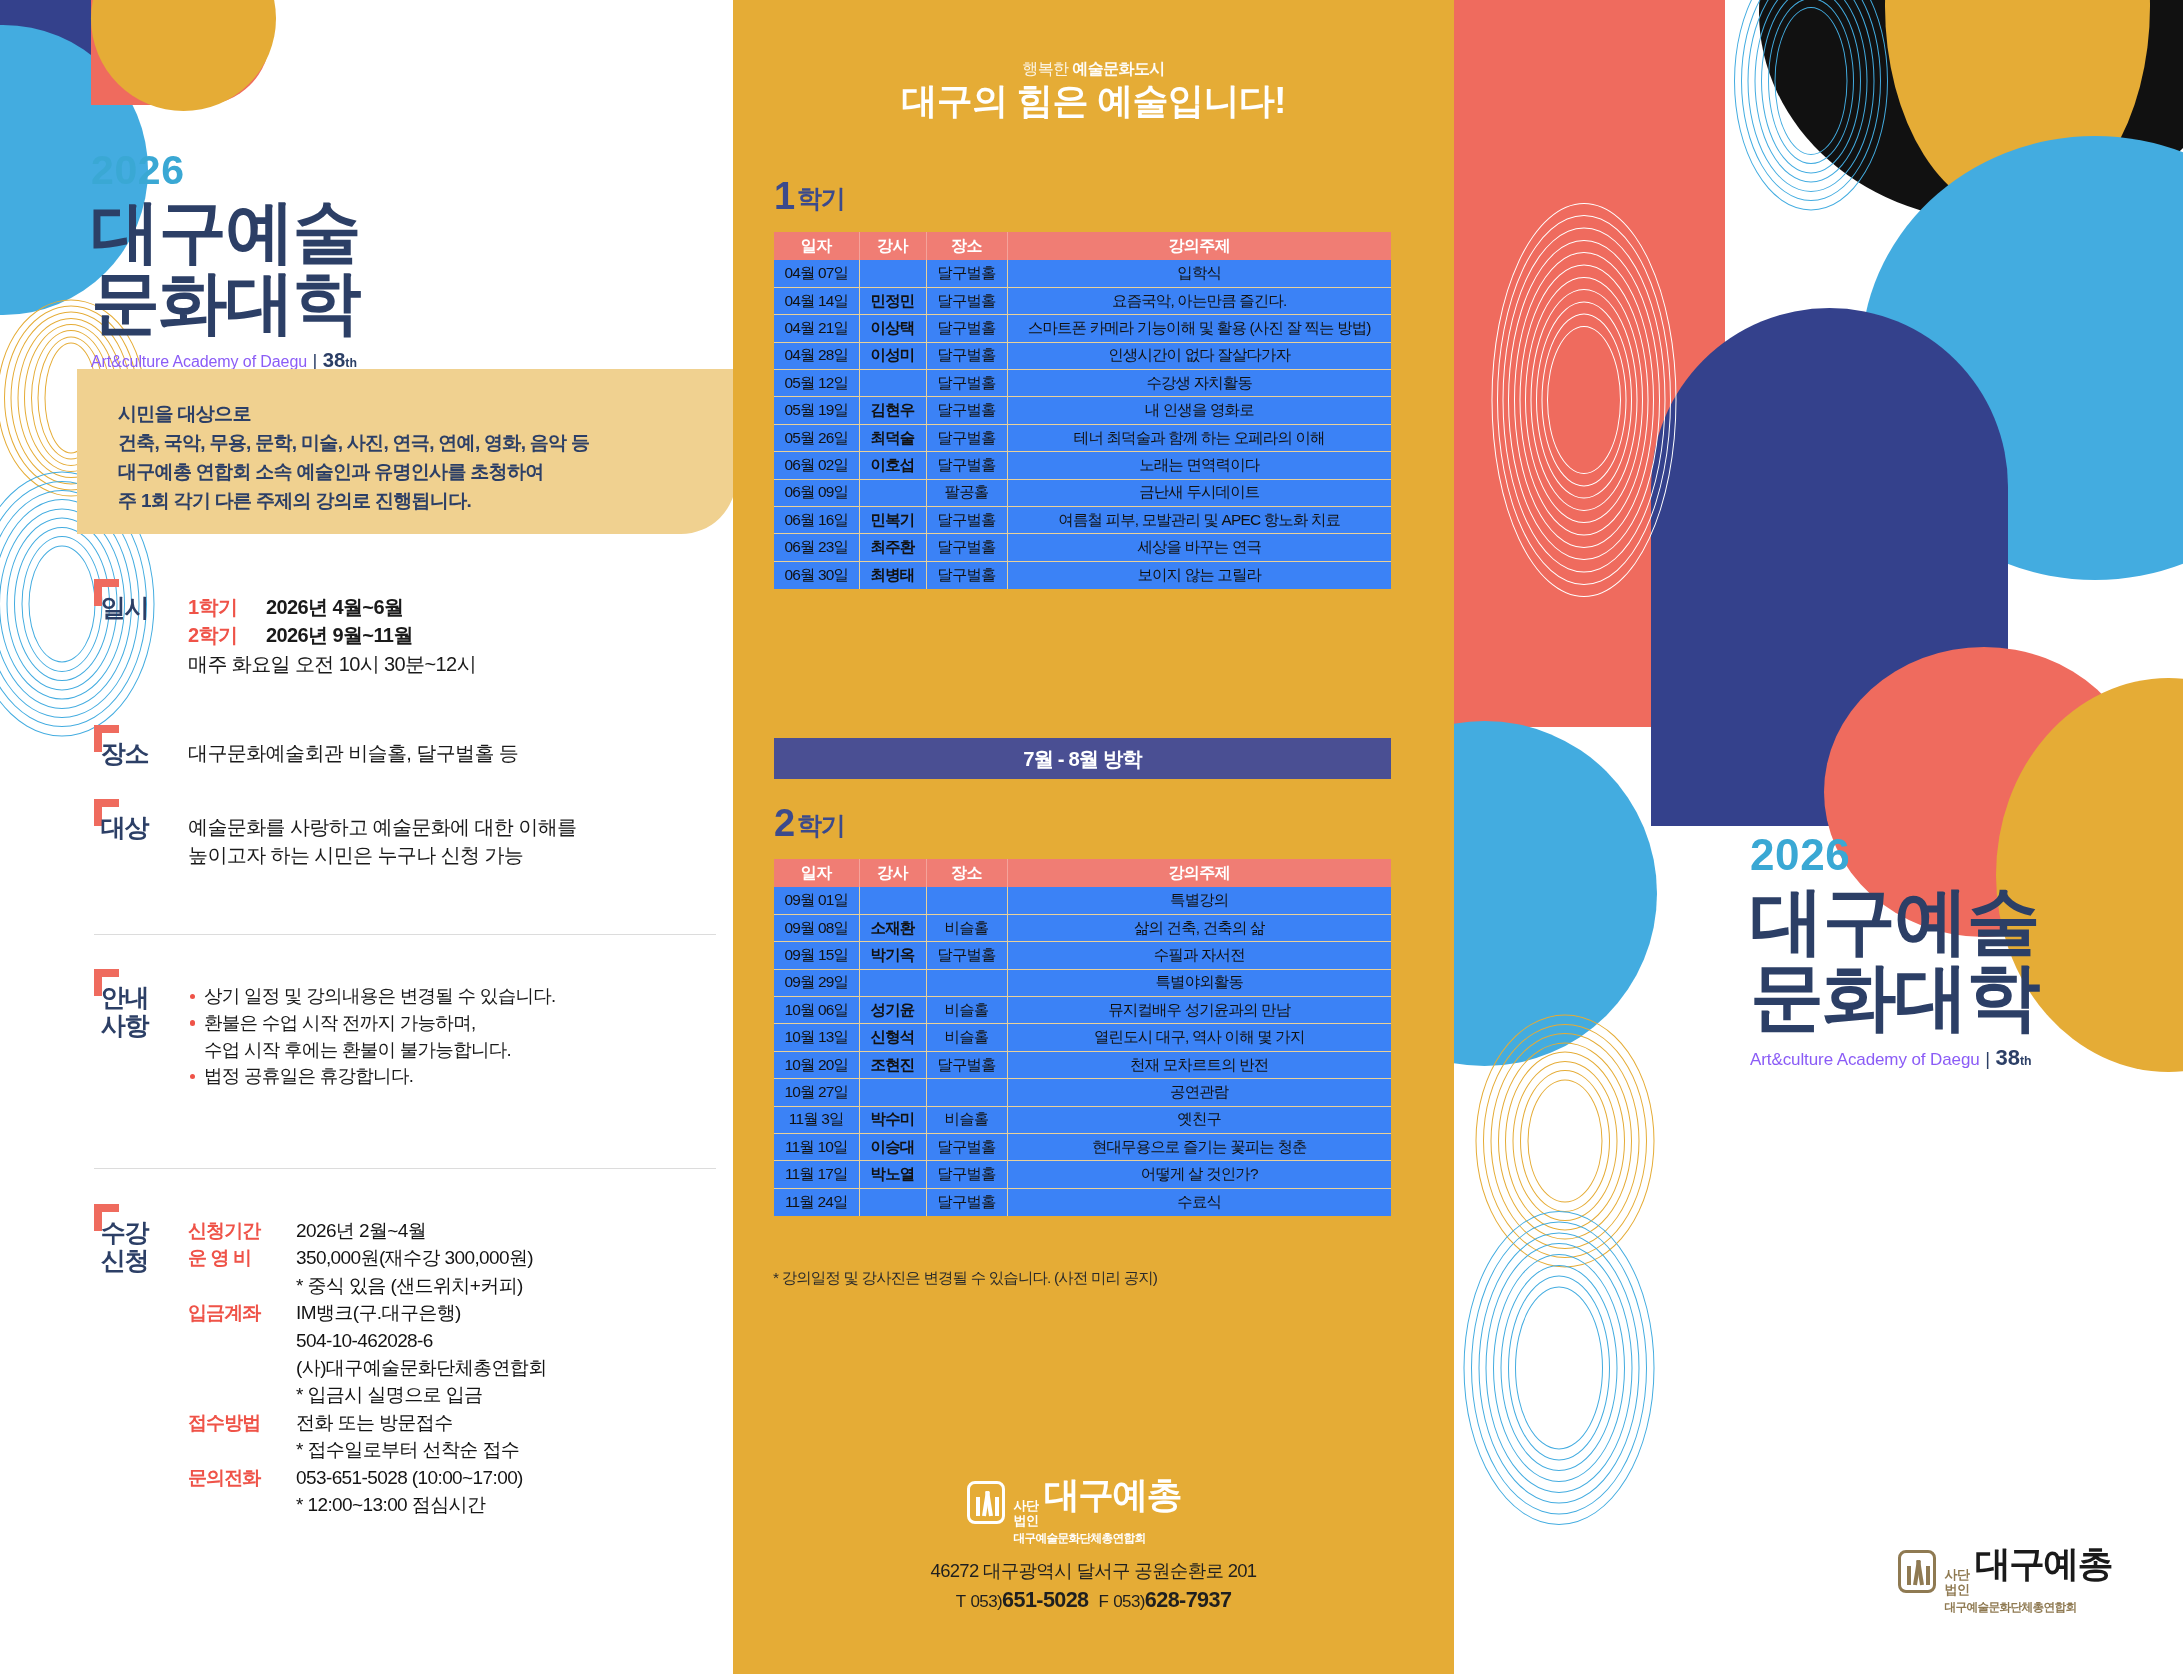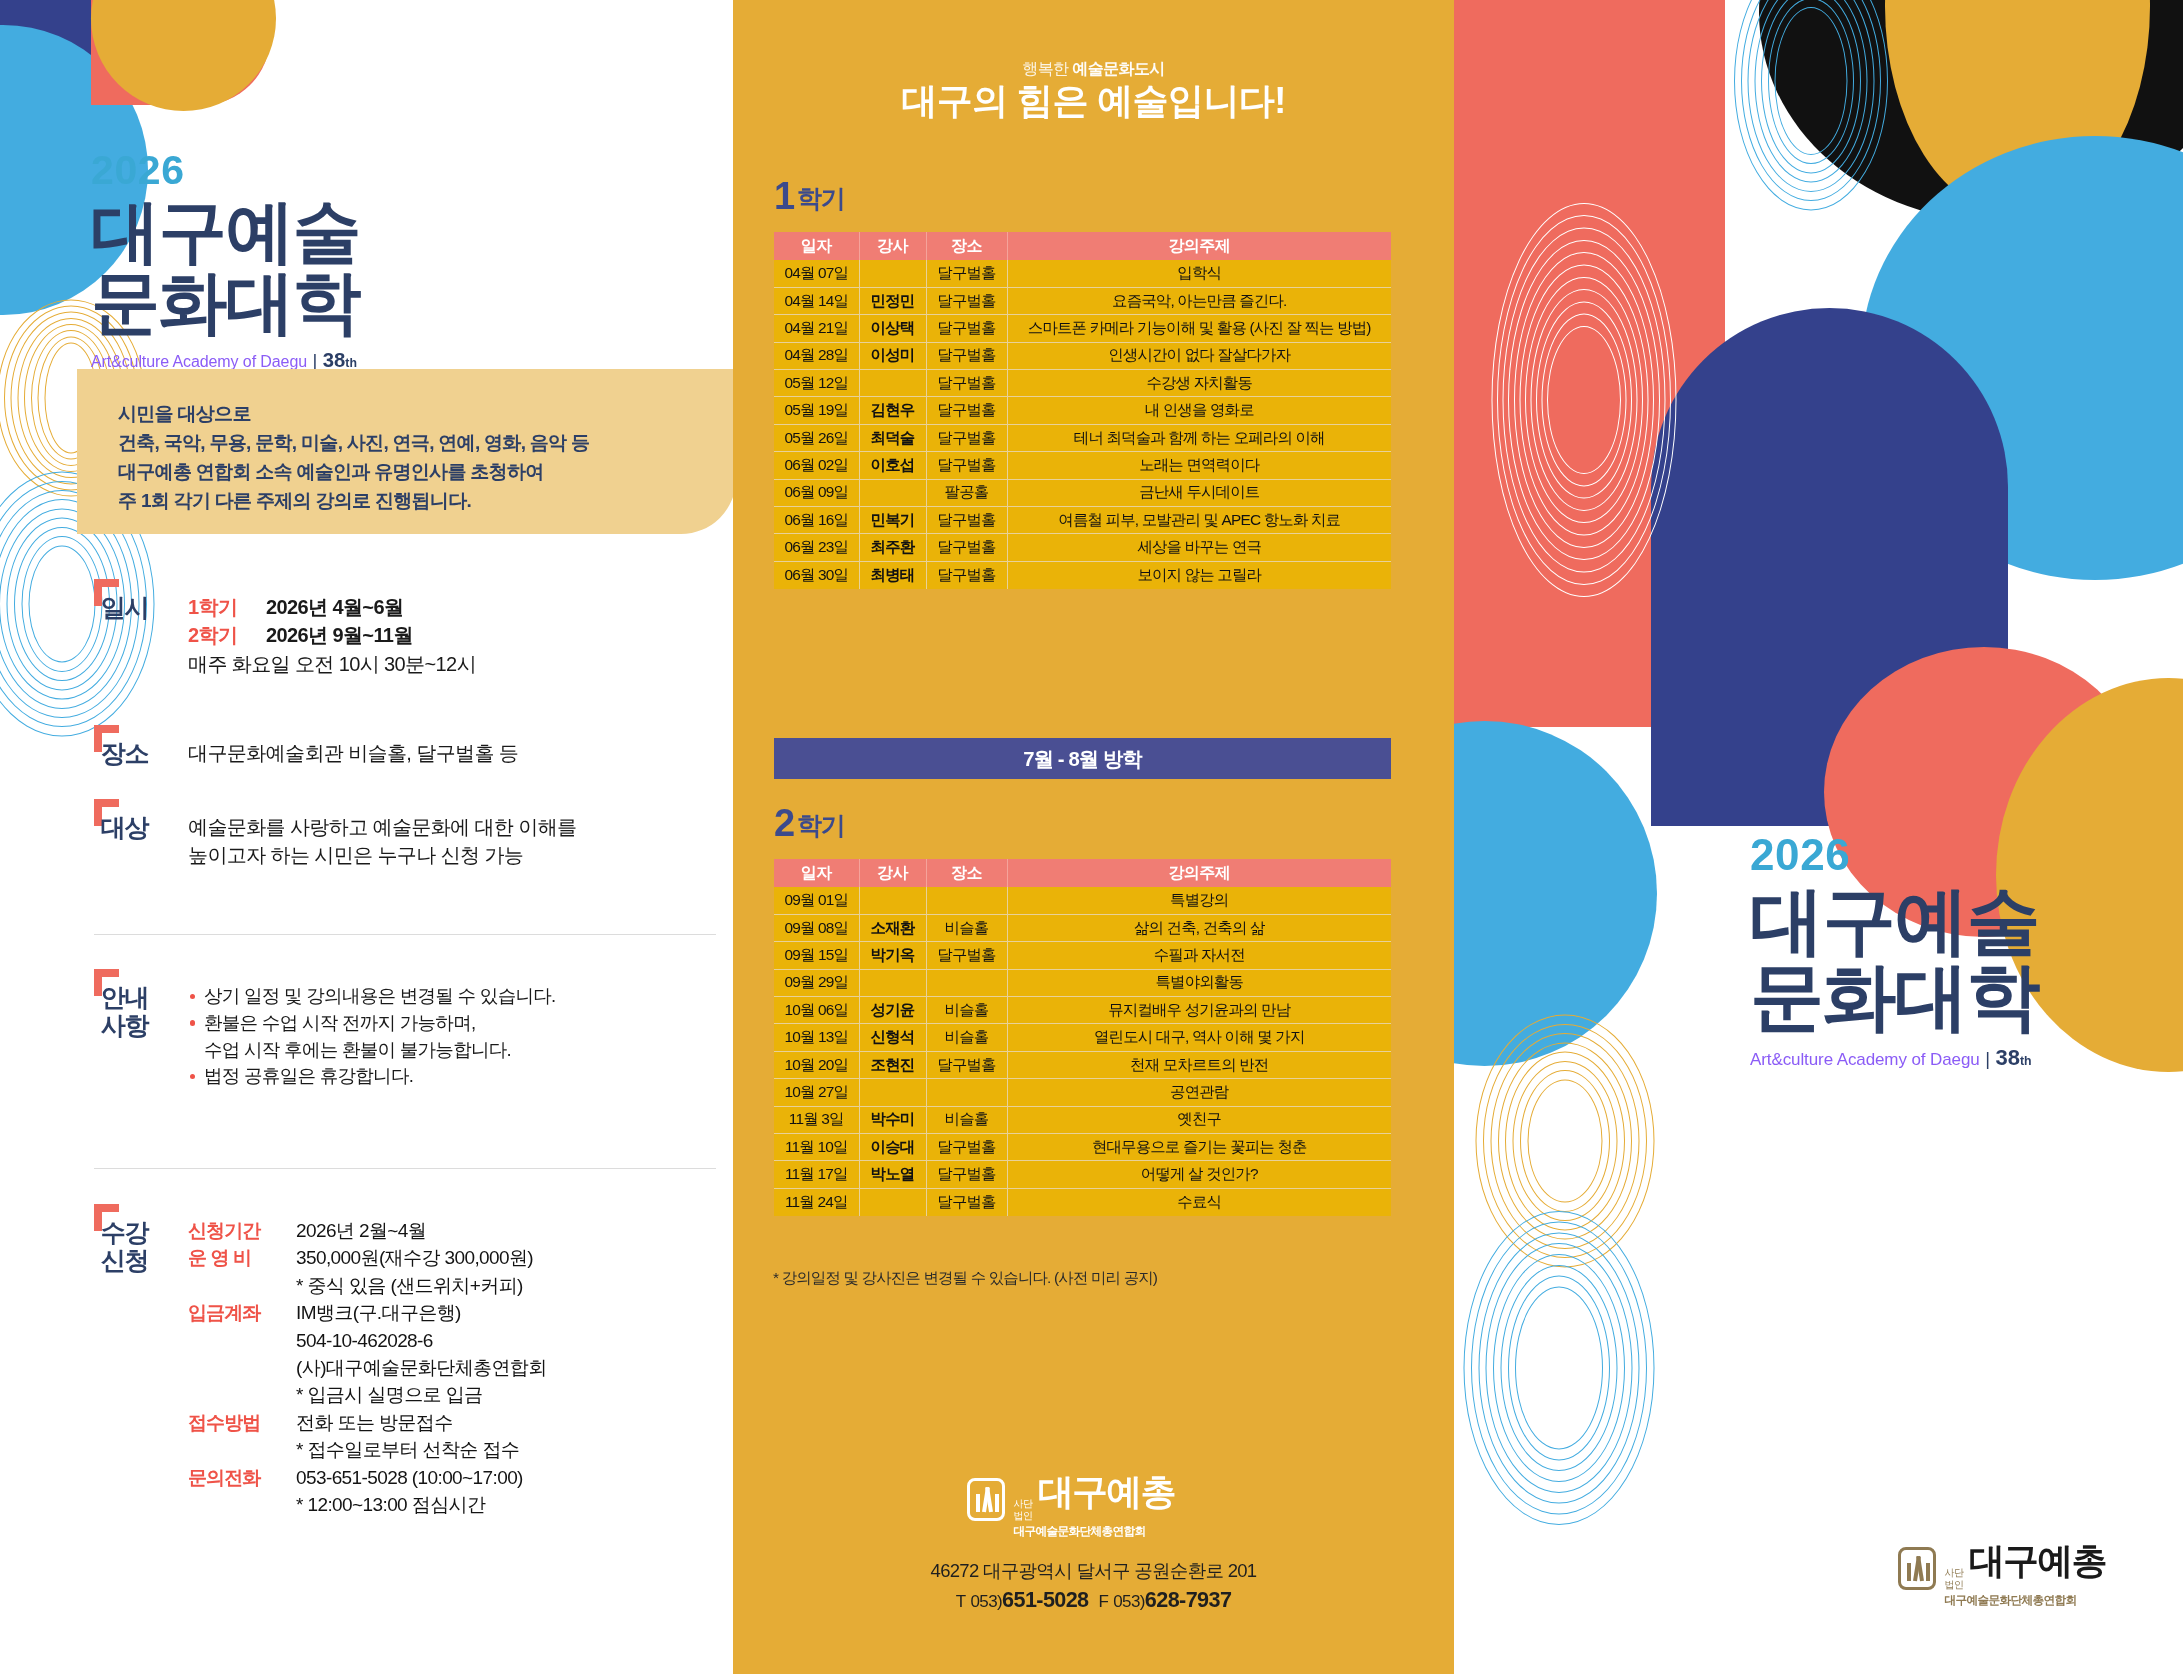--- a/index.html
+++ b/index.html
@@ -117,21 +117,21 @@
 
   .sem-head {
     position:absolute; display:flex; align-items:flex-end; gap:1.8px;
     color:#3b4a8c;
   }
   .sem-head .num { font-size:38px; font-weight:bold; line-height:.92; }
   .sem-head .txt { font-size:25px; font-weight:bold; letter-spacing:-1.2px; line-height:1.25; }
 
   table.sched {
     position:absolute; border-collapse:collapse; width:617px;
-    background:#eab308; table-layout:fixed;padding-left:46px;
+    background:#3b82f6; table-layout:fixed;padding-left:46px;
   }
   table.sched th {
     background:#f07d74; color:#ffffff; font-size:16px; font-weight:bold;
     letter-spacing:-0.6px; height:28px; border-right:0.6px solid #f5a39b;
   }
   table.sched th:last-child { border-right:none; }
   table.sched td {
     font-size:15.4px; color:#111; text-align:center; height:27.4px;
     border-right:0.6px solid #e8d199; border-bottom:0.6px solid #e8d199;
     letter-spacing:-0.8px; white-space:nowrap; overflow:hidden;
@@ -163,21 +163,21 @@
   .ci .mark i {
     position:absolute; bottom:5.5px; width:3.7px; background:currentColor;
     display:block;
   }
   .ci .mark i:nth-child(1){ left:6.2px; height:18.5px; }
   .ci .mark i:nth-child(2){ left:12.3px; height:25px; transform:rotate(9deg); transform-origin:bottom; }
   .ci .mark i:nth-child(3){ left:18.5px; height:25px; transform:rotate(-9deg); transform-origin:bottom; }
   .ci .mark i:nth-child(4){ left:25px; height:18.5px; }
   .ci .stack { line-height:1; }
   .ci .line1 { display:flex; align-items:center; gap:5.5px; }
-  .ci .sadan { font-size:10px; font-weight:normal; line-height:1.16; letter-spacing:-0.6px;margin-top:36px; }
+  .ci .sadan { font-size:13px; font-weight:bold; line-height:1.16; letter-spacing:-0.6px;margin-top:36px; }
   .ci .big { font-size:36px; font-weight:bold; letter-spacing:-1.8px; }
   .ci .sub { font-size:11.7px; font-weight:bold; letter-spacing:-0.7px; margin-top:3.7px; }
 
   #center-addr {
     position:absolute; left:0; width:721px; top:1558px; text-align:center;
     color:#1f1f1f;
   }
   #center-addr .a1 { font-size:18.5px; letter-spacing:-0.7px; line-height:1.38; }
   #center-addr .a2 { font-size:18.5px; letter-spacing:-0.7px; line-height:1.38; }
   #center-addr .a3 { font-size:20px; letter-spacing:-0.6px; margin-top:3.7px; }

